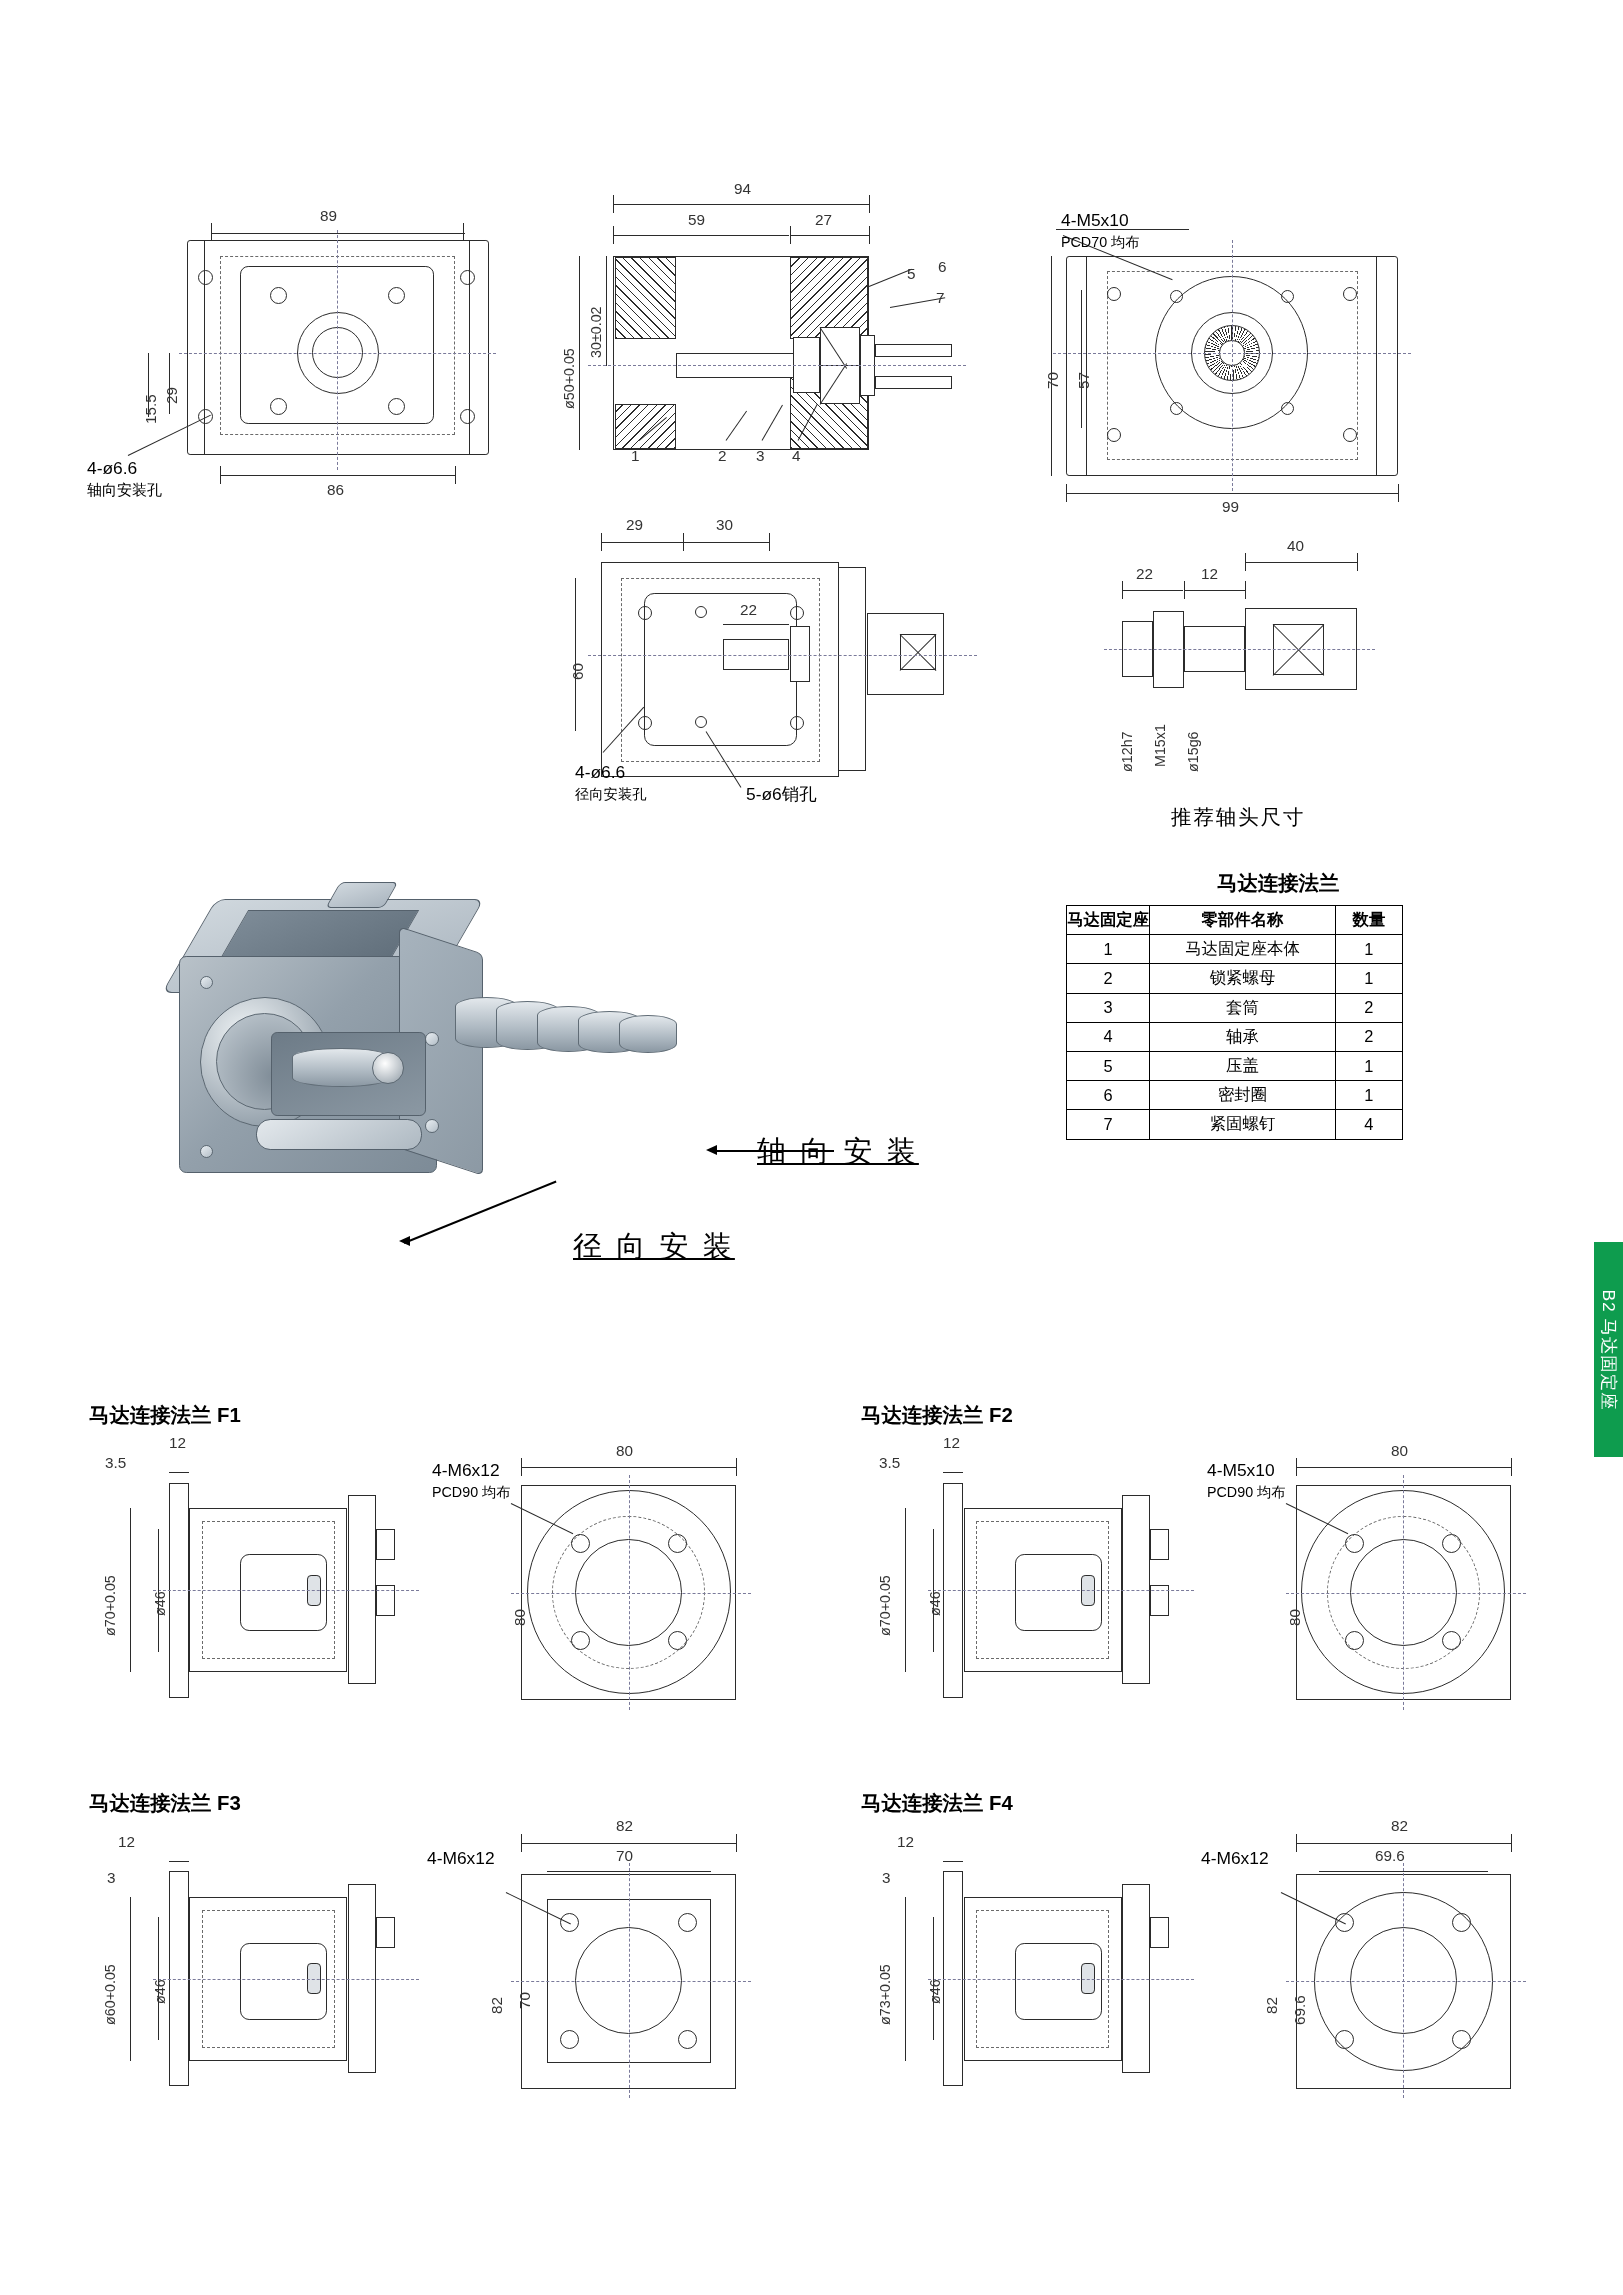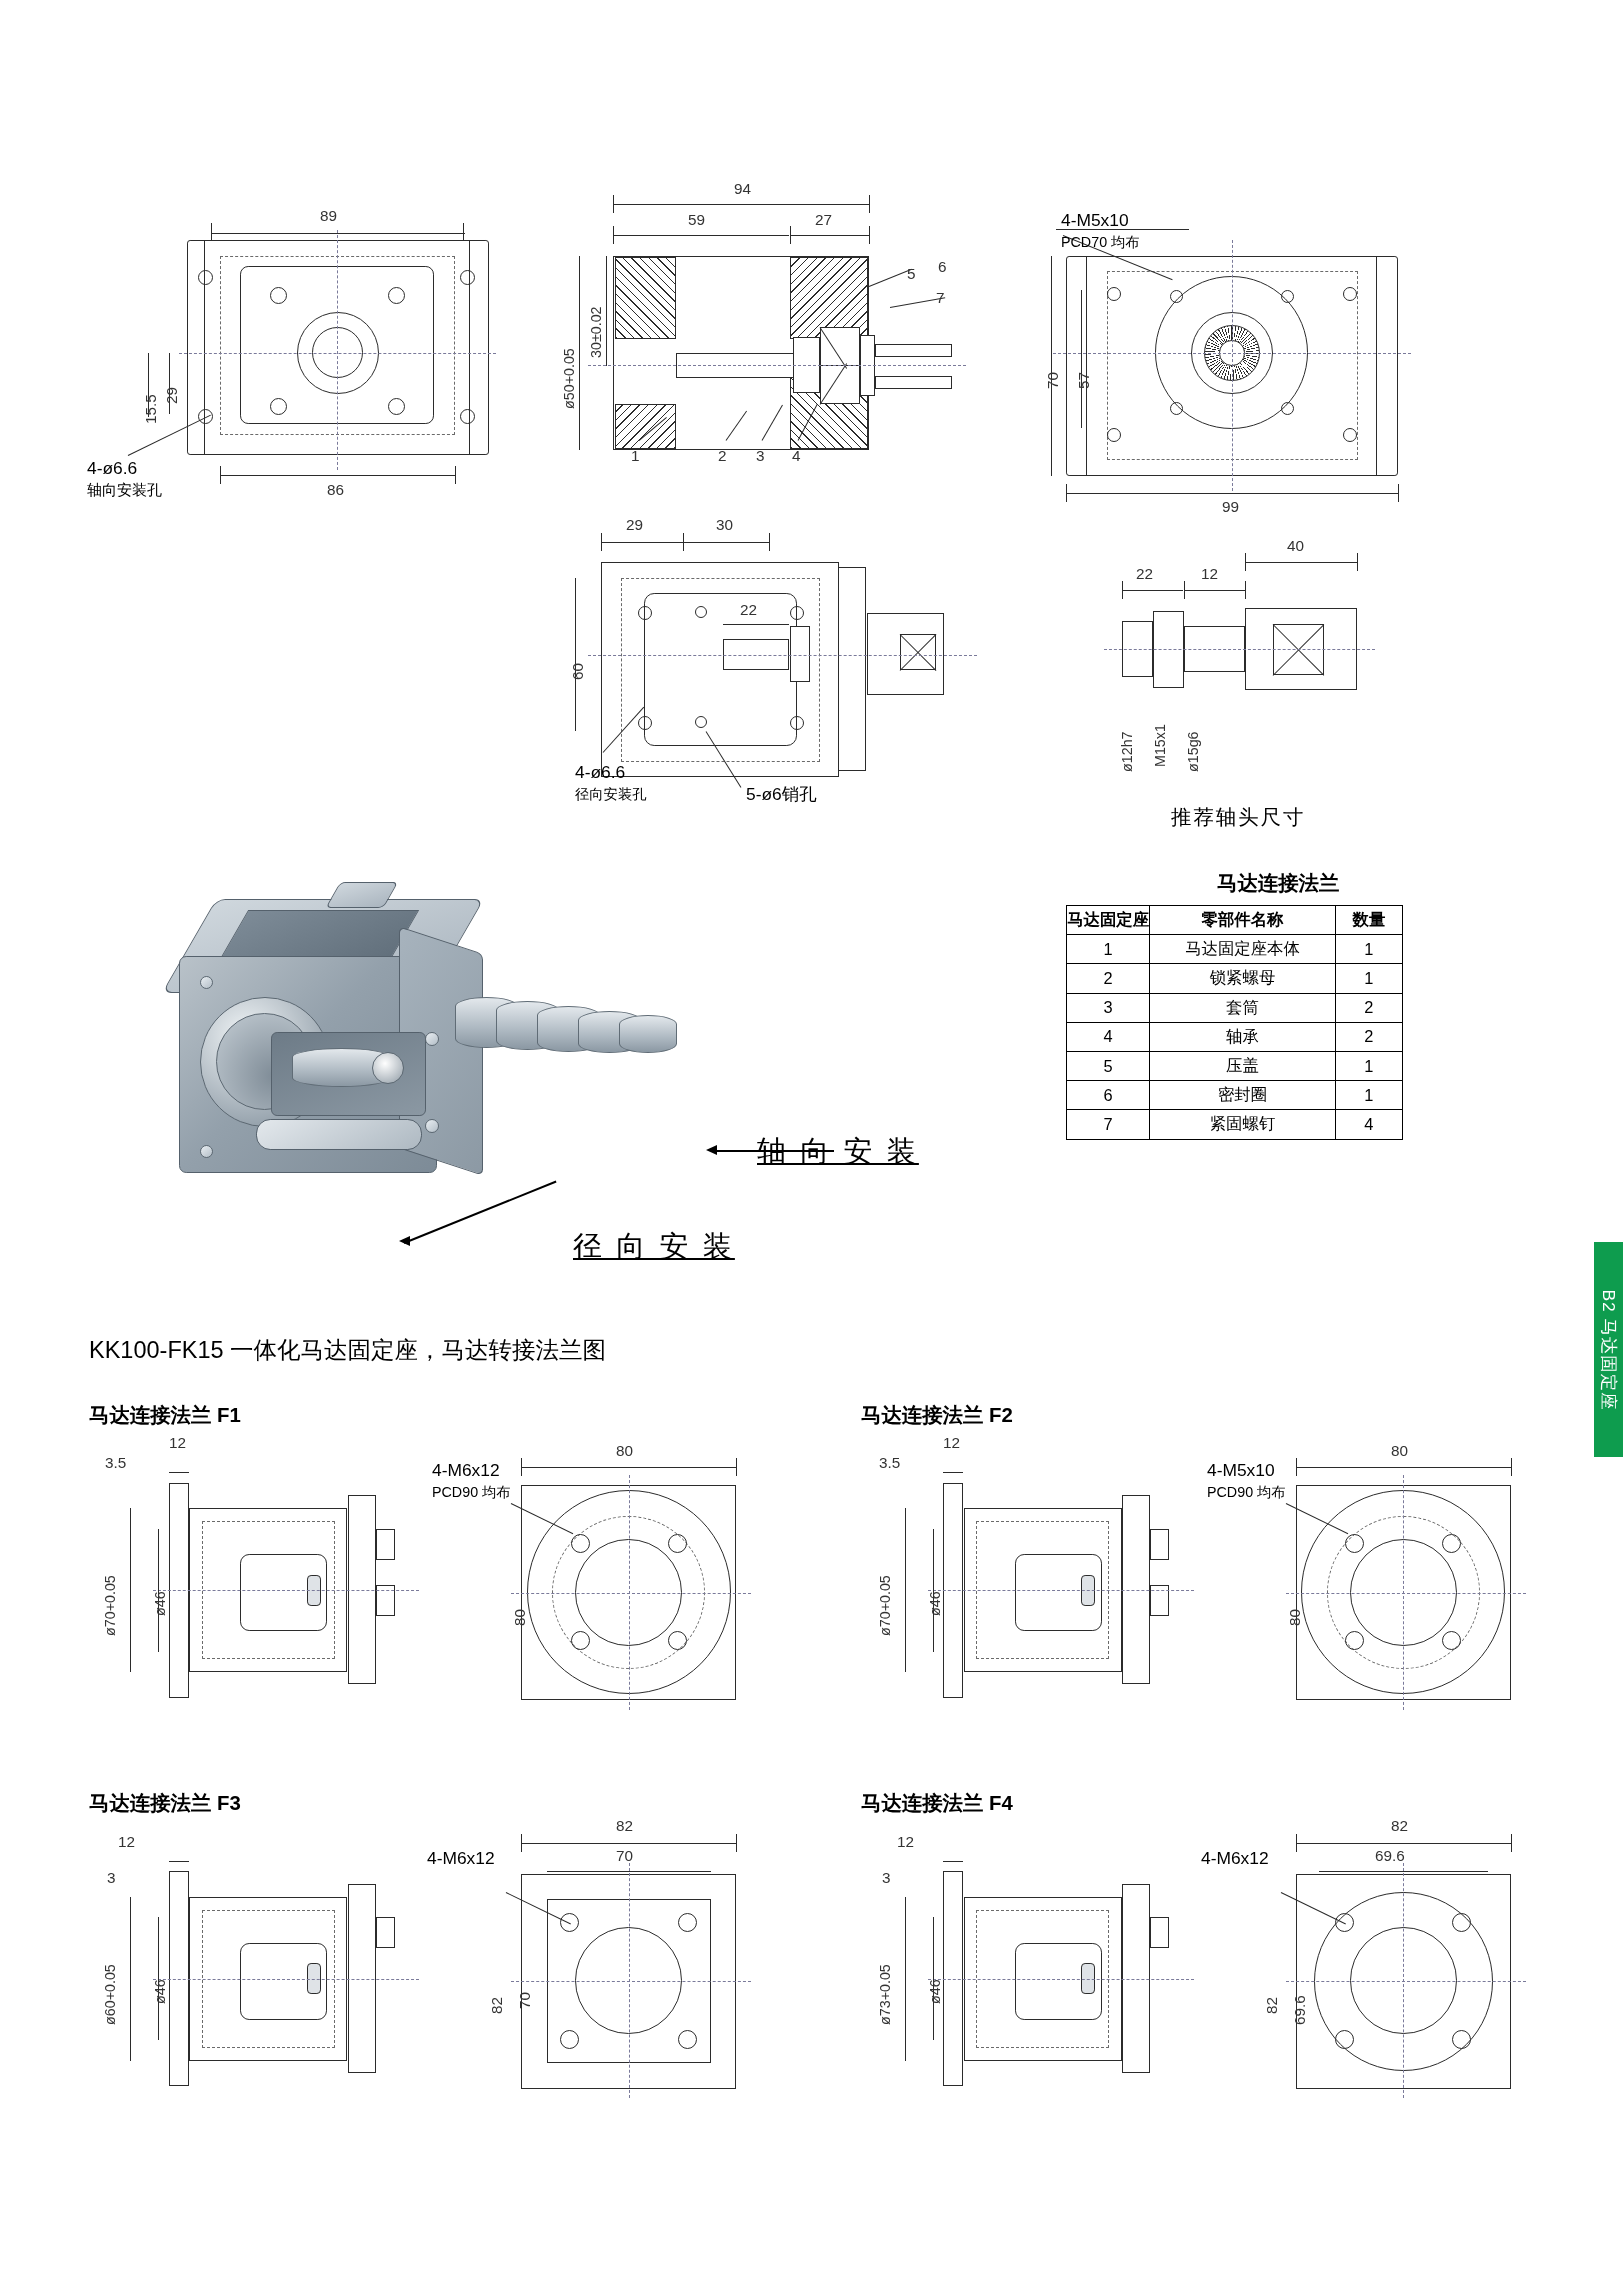--- a/index.html
+++ b/index.html
@@ -339,21 +339,20 @@
           <td>紧固螺钉</td>
           <td>4</td>
         </tr>
     </tbody>
   </table>
 
   <div class="sidetab">
     <span>B2 马达固定座</span>
   </div>
 
-  <div class="h2" style="left:89px;top:1334px;">KK100-FK15 一体化马达固定座，马达转接法兰图</div>
 
   <div class="h3" style="left:89px;top:1401px;">马达连接法兰 F1</div>
   <div>
     <div class="box" style="left:169px;top:1483px;width:20.4px;height:215px;"></div>
     <div class="box" style="left:189px;top:1508px;width:158px;height:164px;"></div>
     <div class="boxd" style="left:202px;top:1521px;width:133px;height:138px;"></div>
     <div class="box" style="left:240px;top:1554px;width:87px;height:77px;border-radius:9.2px;"></div>
     <div class="box" style="left:307px;top:1575px;width:14.3px;height:31px;border-radius:4.1px;background:#dfe3e7;"></div>
     <div class="box" style="left:348px;top:1495px;width:28px;height:189px;"></div>
     <div class="box" style="left:376px;top:1529px;width:19.4px;height:31px;"></div>

